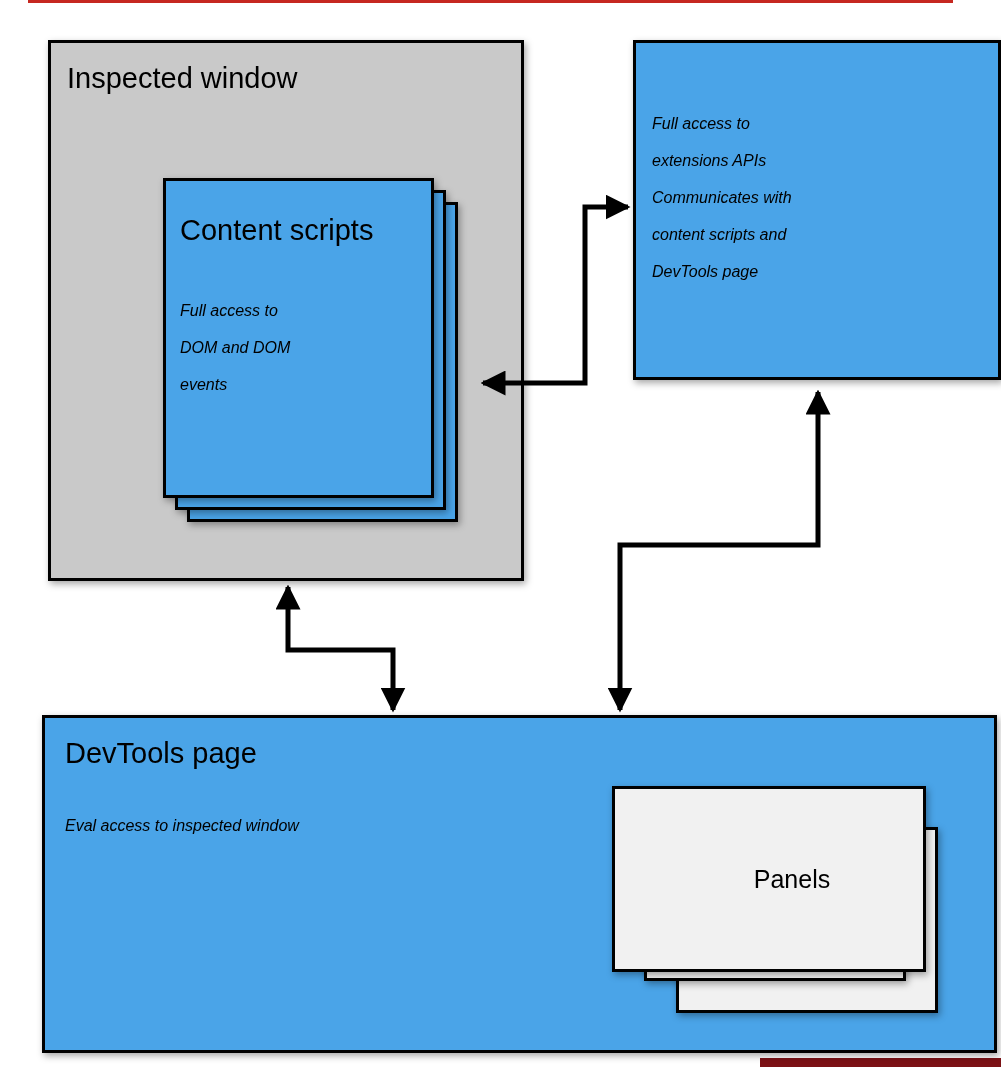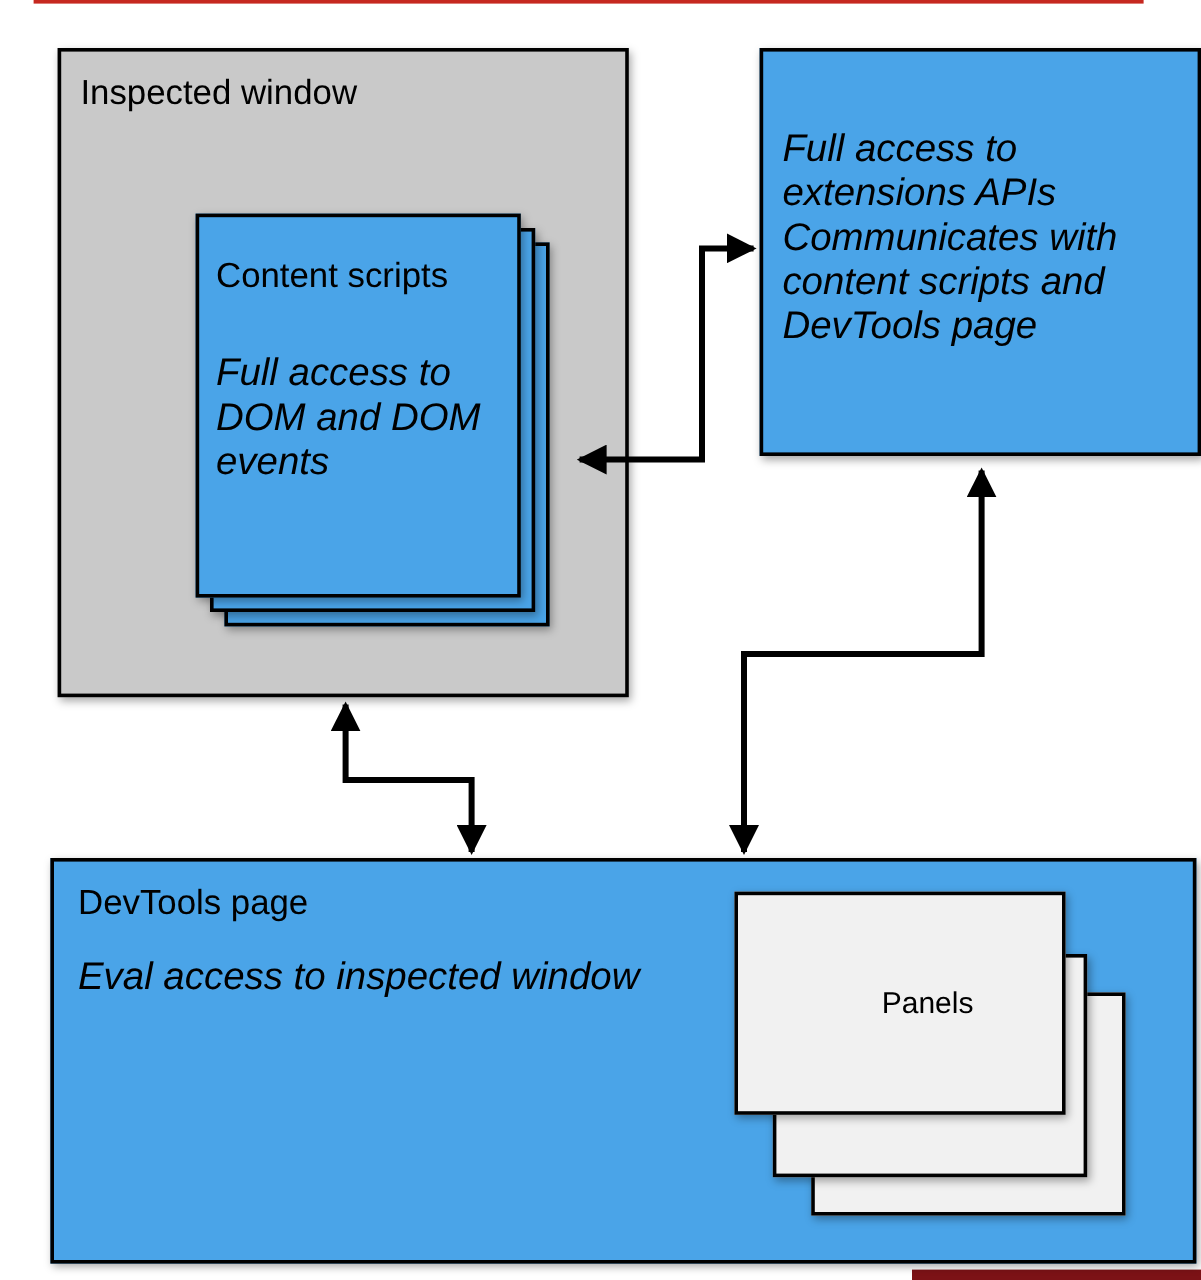--- a/index.html
+++ b/index.html
@@ -26,45 +26,45 @@
   .panel { background: var(--panel, #f1f1f1); }
 
   .inspected      { left: 48px;  top: 40px;  width: 476px; height: 541px; }
   .cs-back2       { left: 187px; top: 202px; width: 271px; height: 320px; }
   .cs-back1       { left: 175px; top: 190px; width: 271px; height: 320px; }
   .cs-front       { left: 163px; top: 178px; width: 271px; height: 320px; padding: 32px 14px; }
   .background-pg  { left: 633px; top: 40px;  width: 368px; height: 340px; padding: 18px 16px; }
   .devtools       { left: 42px;  top: 715px; width: 955px; height: 338px; padding: 18px 20px; }
   .panels-back2   { left: 676px; top: 827px; width: 262px; height: 186px; }
   .panels-back1   { left: 644px; top: 795px; width: 262px; height: 186px; }
-  .panels-front   { left: 612px; top: 743px; width: 276px; height: 186px;
+  .panels-front   { left: 612px; top: 786px; width: 314px; height: 186px;
                     display: flex; align-items: center; justify-content: center; padding-left: 46px; }
 
   .box-title {
     font-size: 29px;
     font-weight: normal;
     color: #000;
     line-height: 1.2;
   }
   .inspected .box-title { padding: 18px 0 0 16px; }
   .cs-front  .box-title { margin-bottom: 44px; }
   .background-pg .box-title { margin-bottom: 0; }
 
   .para {
-    font-size: 32px;
+    font-size: 16px;
     font-style: italic;
     line-height: 37px;
     color: #000;
     white-space: pre-line;
   }
   .cs-front .para { margin-top: 0; }
   .background-pg .para-1 { margin-top: 44px; }
   .background-pg .para-2 { }
   .devtools .para-1 { margin-top: 44px; }
-  .devtools .para-2 { margin-top: 24px; }
+  .devtools .para-2 { margin-top: 36px; }
 
   .panels-label {
     font-size: 25px;
     color: #000;
   }
 
   svg.arrows {
     position: absolute;
     left: 0; top: 0;
     width: 1001px;

